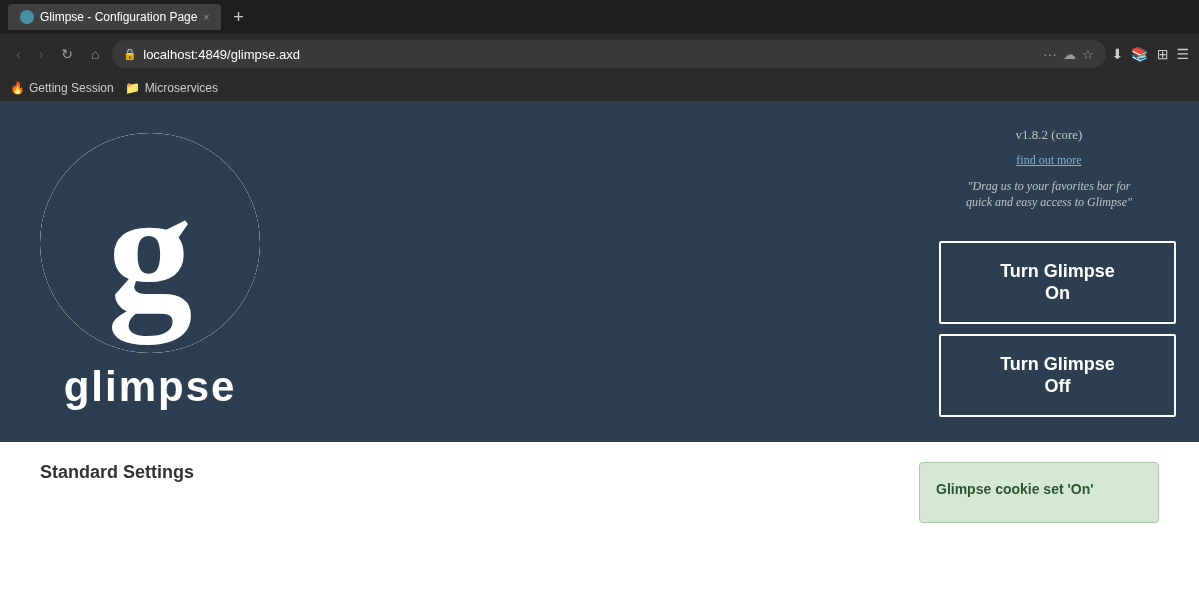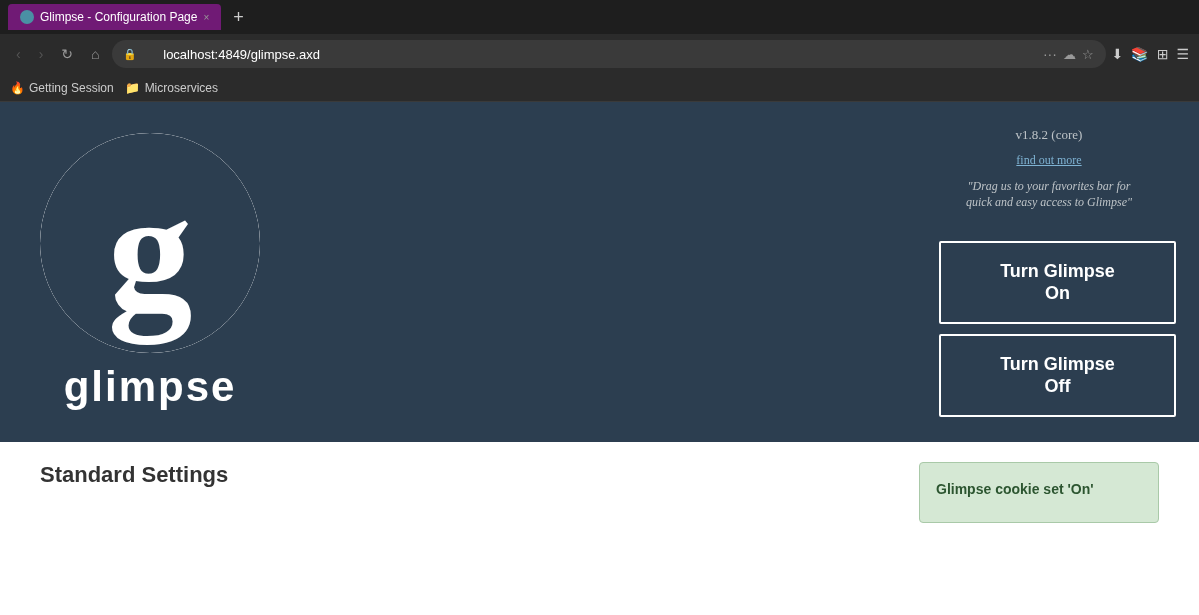--- a/index.html
+++ b/index.html
@@ -24,21 +24,21 @@
       background: #2b2b2b;
       color: #ccc;
       font-size: 12px;
       padding: 0 12px;
       height: 26px;
       border-radius: 4px 4px 0 0;
       gap: 6px;
       max-width: 220px;
     }
     .tab.active {
-      background: #701a75;
+      background: #404040;
       color: #fff;
     }
     .tab-favicon {
       width: 14px;
       height: 14px;
       background: #4a90a4;
       border-radius: 50%;
       display: inline-block;
     }
     .tab-close {
@@ -80,21 +80,20 @@
       gap: 6px;
     }
     .address-bar .lock-icon { color: #999; font-size: 11px; }
     .address-bar input {
       background: transparent;
       border: none;
       outline: none;
       color: #fff;
       font-size: 13px;
       flex: 1;
-      margin-left: 20px;
     }
     .address-bar .dots { color: #999; font-size: 14px; }
     .nav-icons-right {
       display: flex;
       align-items: center;
       gap: 8px;
     }
     .nav-icon { color: #ccc; font-size: 14px; cursor: pointer; }
     .bookmarks-bar {
       display: flex;
@@ -219,21 +218,21 @@
     
     .settings-section {
       display: flex;
       padding: 20px 40px;
       gap: 40px;
     }
     .standard-settings {
       flex: 1;
     }
     .settings-title {
-      font-size: 22px;
+      font-size: 18px;
       font-weight: bold;
       color: #333;
       margin-bottom: 12px;
     }
 
     
     .cookie-notice {
       background: #d5e8d4;
       border: 1px solid #a9c9a8;
       border-radius: 4px;

